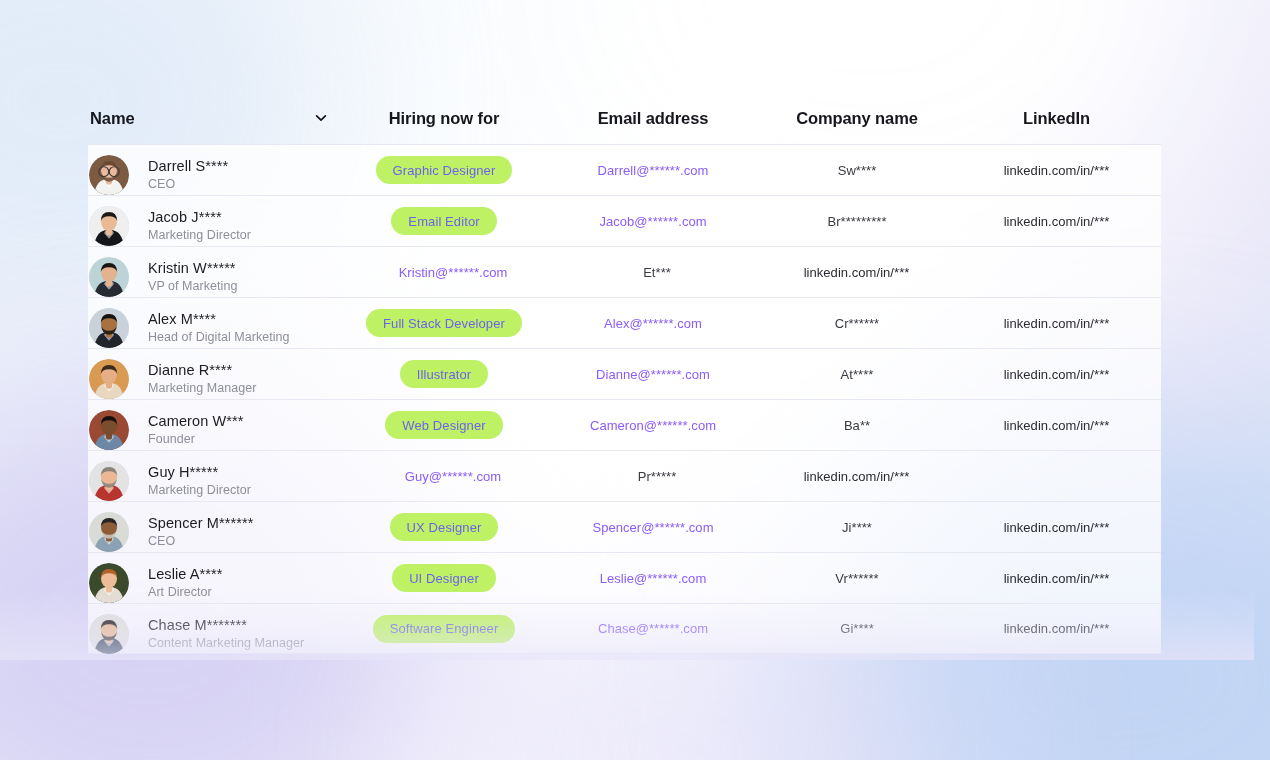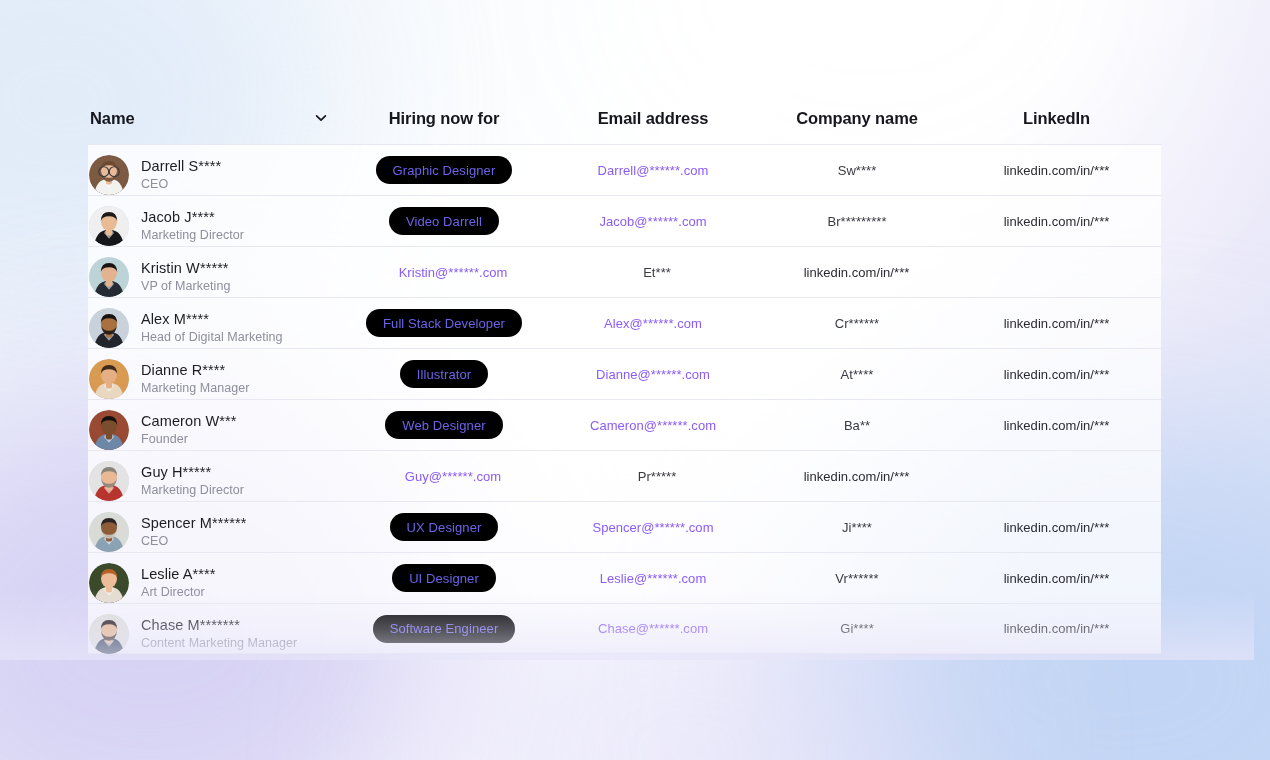--- a/index.html
+++ b/index.html
@@ -98,21 +98,21 @@
     border-top: 1px solid #e7e8f2;
     background: rgba(255,255,255,0.78);
   }
   .trow:last-child { border-bottom: 1px solid #e7e8f2; }
 
   
   .cell-name {
     width: 256px;
     display: flex;
     align-items: center;
-    gap: 12px;
+    gap: 19px;
     padding-left: 1px;
     margin-top: 10px;
   }
   .avatar {
     width: 40px;
     height: 40px;
     min-width: 40px;
     border-radius: 50%;
     overflow: hidden;
     position: relative;
@@ -143,21 +143,21 @@
     align-items: center;
     justify-content: center;
   }
   .badge {
     display: inline-flex;
     align-items: center;
     justify-content: center;
     height: 28px;
     padding: 0 17px;
     border-radius: 999px;
-    background: #000000;
+    background: #bef264;
     color: #6c63e8;
     font-size: 13px;
     letter-spacing: 0.1px;
     white-space: nowrap;
     cursor: pointer;
   }
 
   .cell-email {
     width: 218px;
     text-align: center;
@@ -289,21 +289,21 @@
 
     </g>
   </svg>
           </span>
       <span class="name-block">
         <span class="person-name">Jacob J****</span>
         <span class="person-role">Marketing Director</span>
       </span>
     </div>
     <div class="cell-role">
-      <span class="badge">Video Darrell</span>
+      <span class="badge">Email Editor</span>
     </div>
     <div class="cell-email">Jacob@******.com</div>
     <div class="cell-company">Br*********</div>
     <div class="cell-linkedin">linkedin.com/in/***</div>
       </div>
       <div class="trow">
     <div class="cell-name">
       <span class="avatar">
   <svg viewBox="0 0 42 42" preserveAspectRatio="xMidYMid slice" aria-hidden="true">
     <defs>

